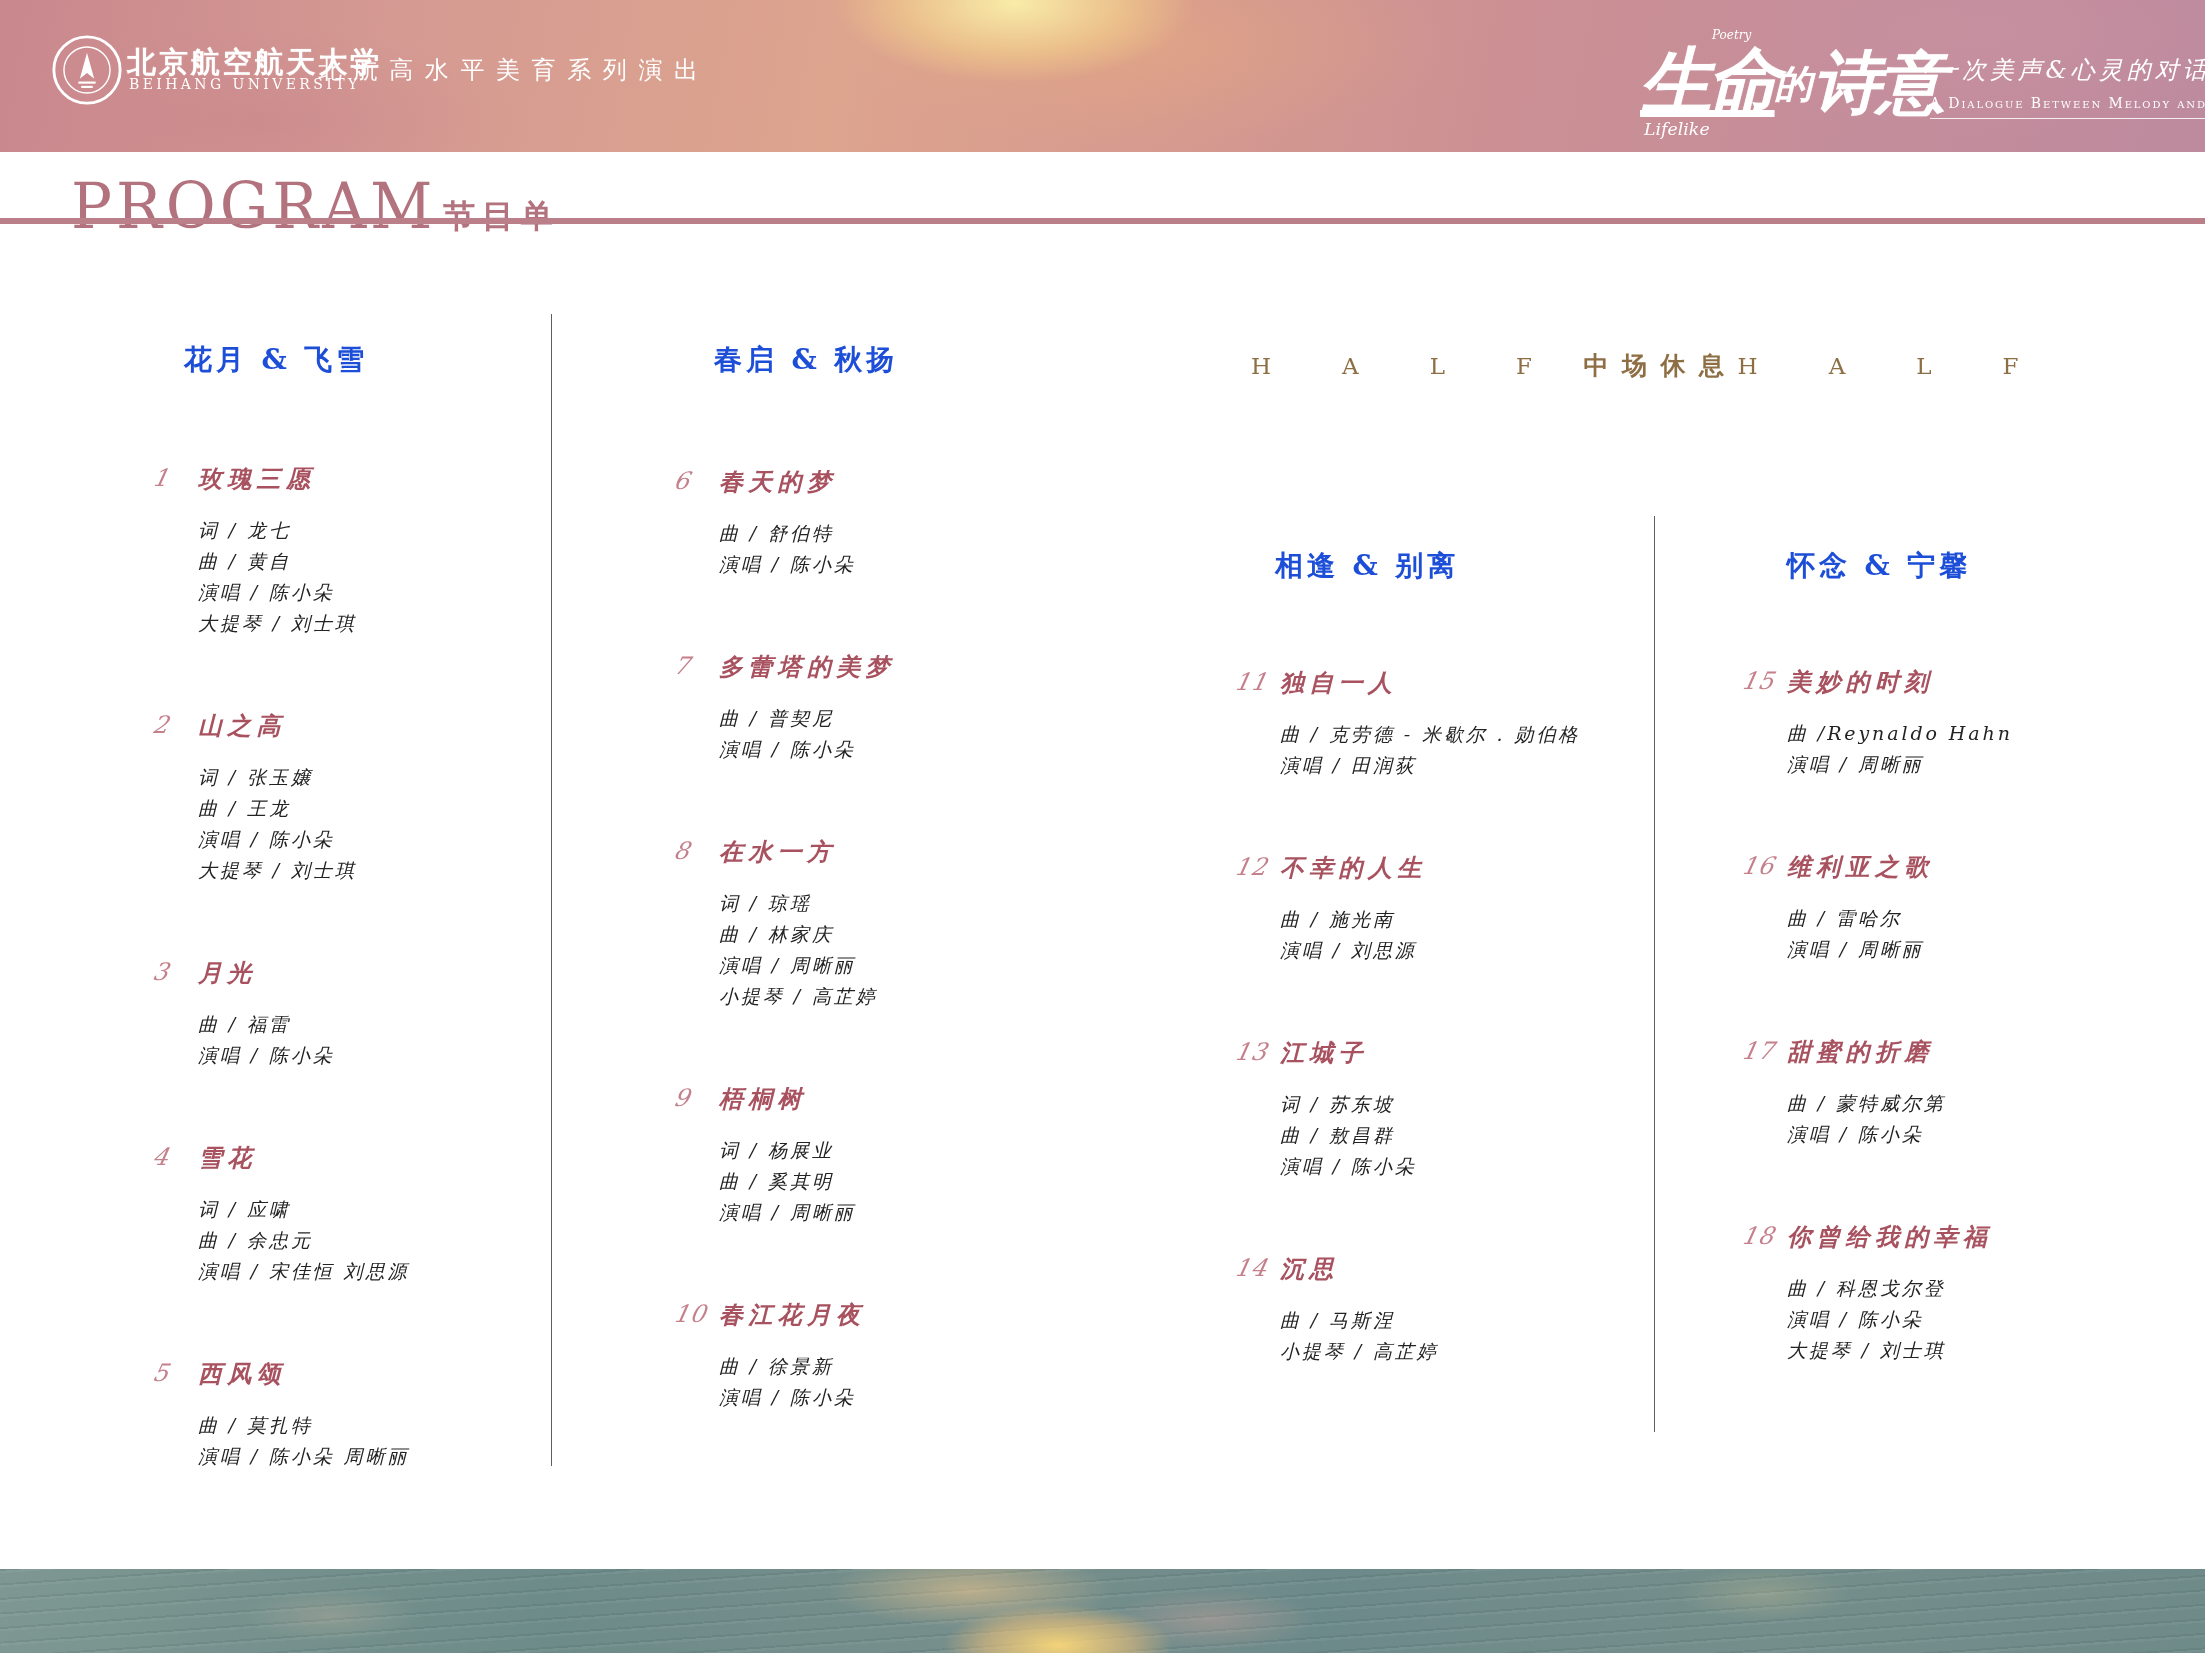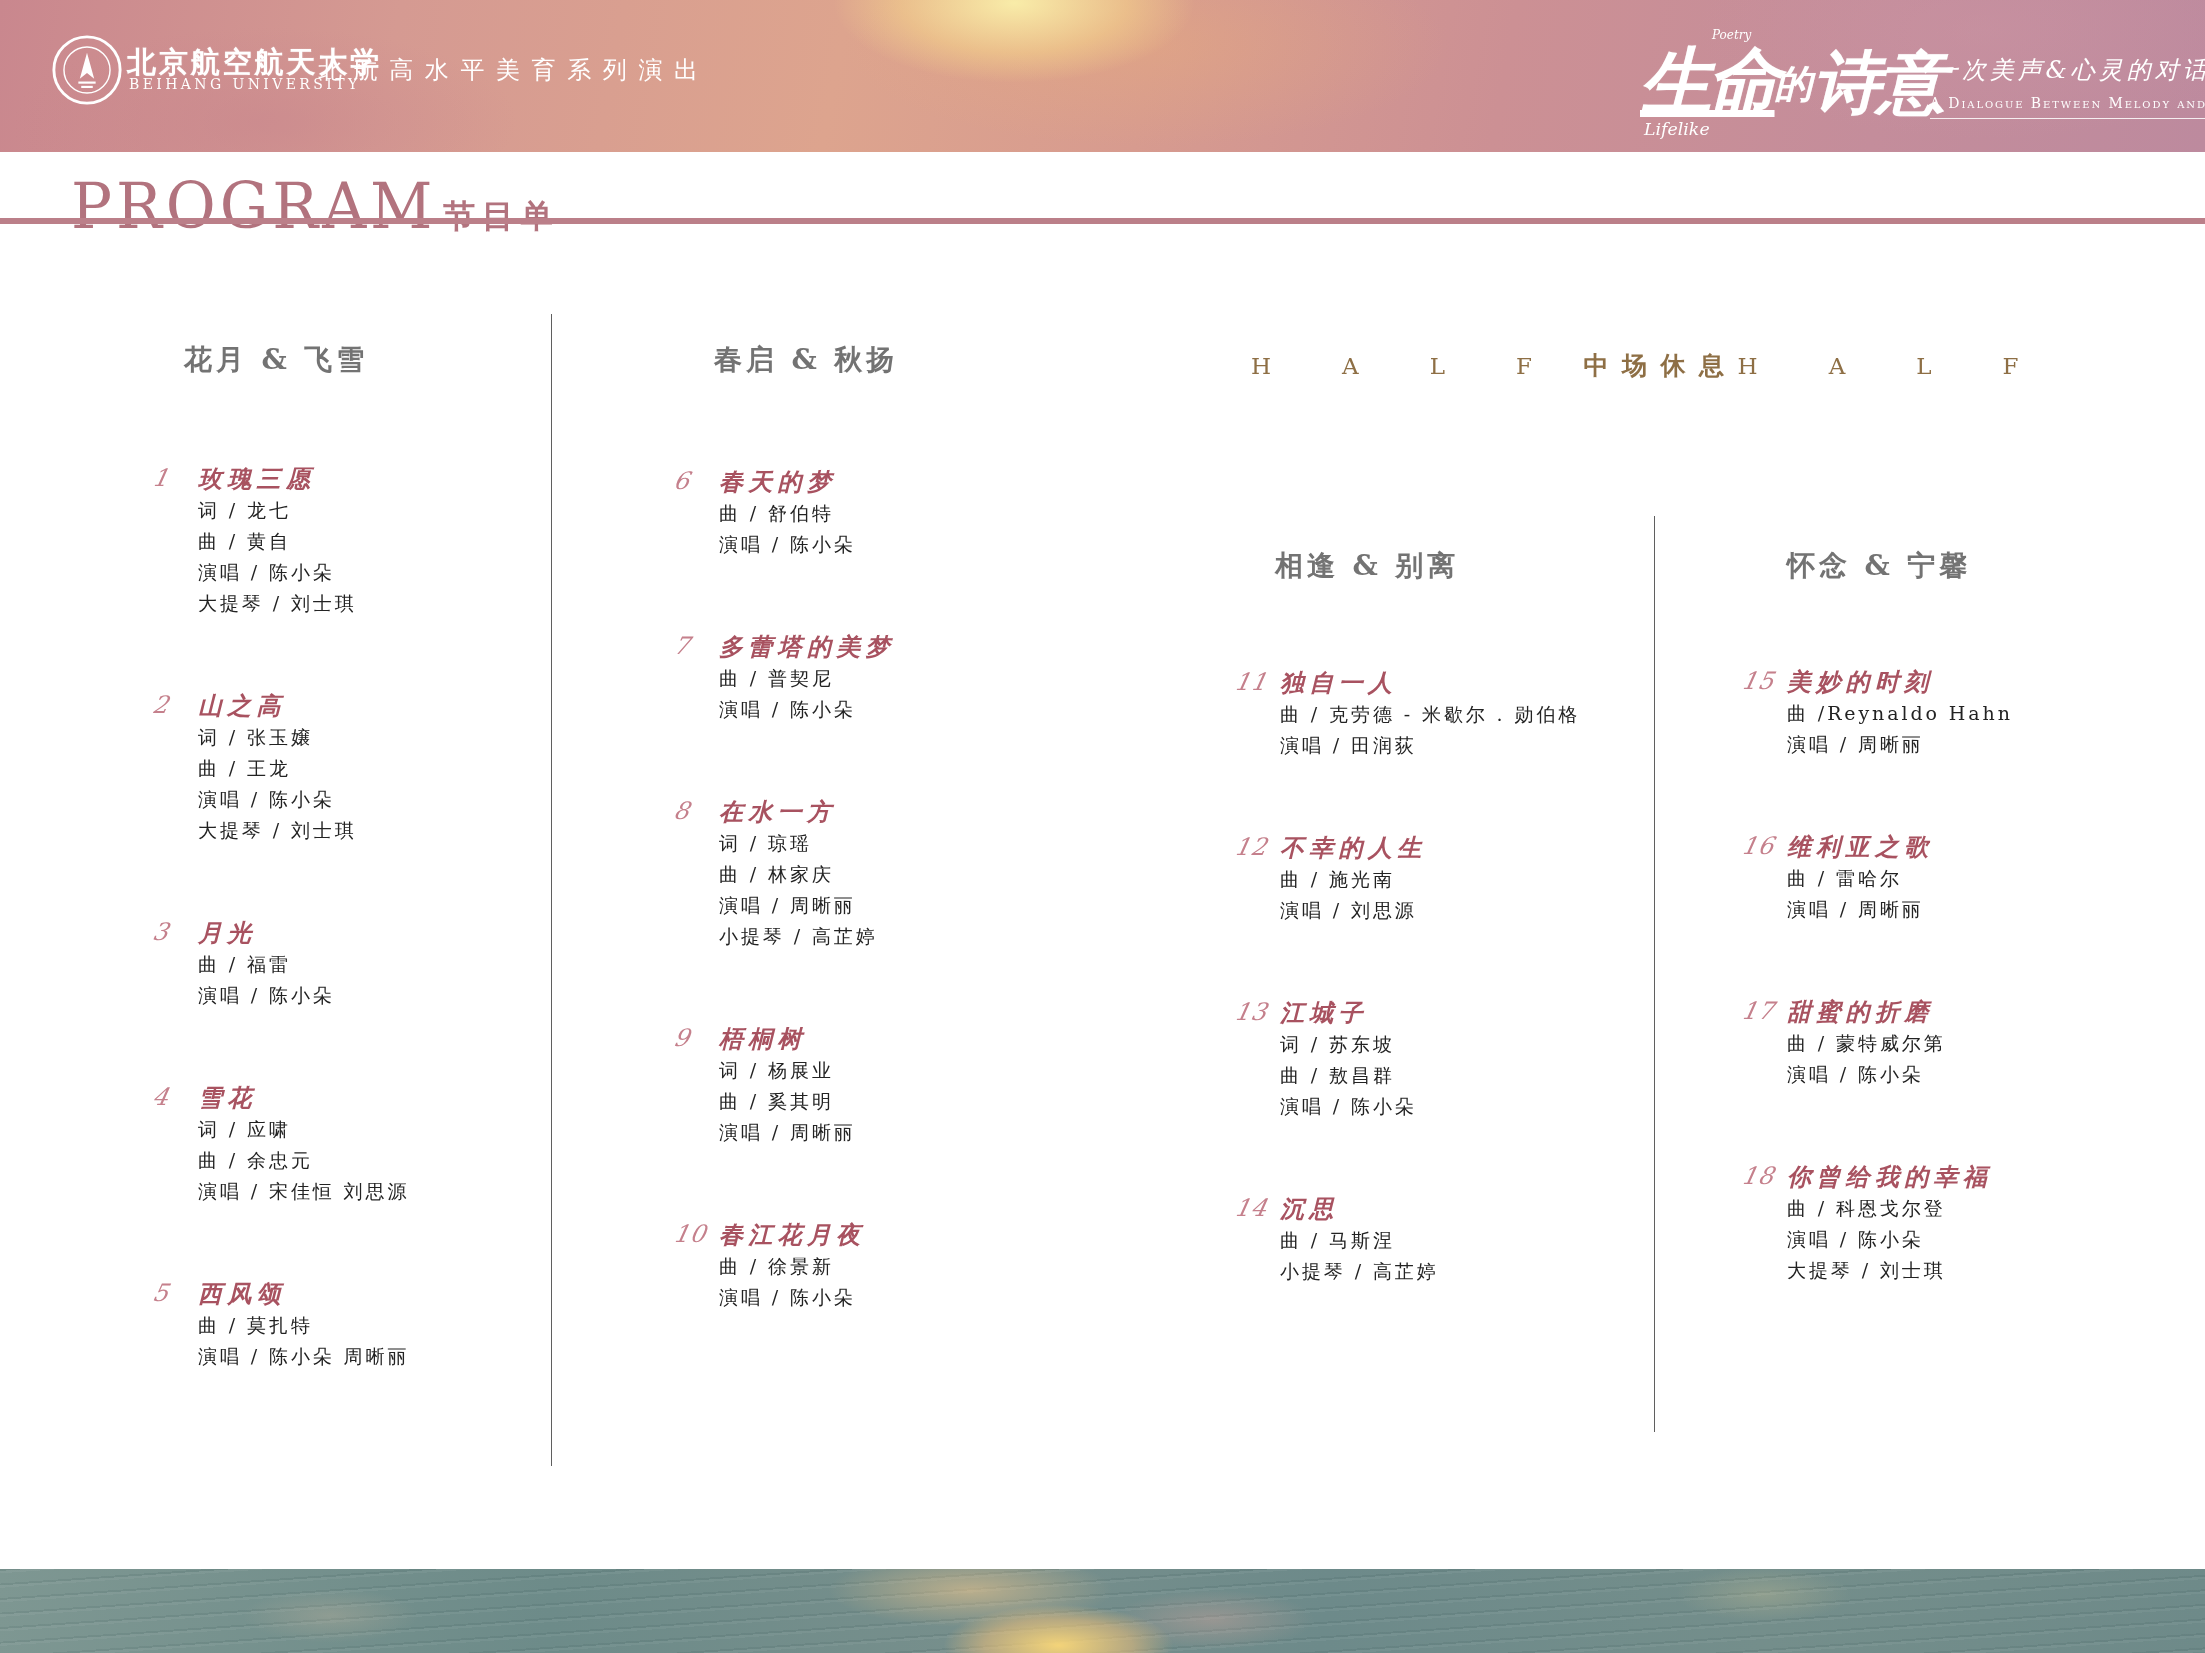--- a/index.html
+++ b/index.html
@@ -35,21 +35,21 @@
                font-variant:small-caps;}
   .logo-sub-line{position:absolute;left:290px;top:99px;width:276px;height:1px;background:rgba(255,255,255,.85);}
 
   
   .title-block{position:absolute;left:71px;top:170px;display:flex;align-items:baseline;}
   .program-en{font-size:61px;color:#b2737e;letter-spacing:3.9px;transform:scaleY(1.04);font-weight:400;}
   .program-cn{font-size:32px;color:#b2737e;font-weight:700;letter-spacing:6.8px;margin-left:6.8px;}
   .title-rule{position:absolute;left:0;top:218px;width:2205px;height:6.3px;background:#bb7f89;}
 
   
-  .sec-header{position:absolute;font-size:28px;font-weight:700;color:#737373;letter-spacing:3.9px;white-space:nowrap;}
+  .sec-header{position:absolute;font-size:28px;font-weight:700;color:#1d4ed8;letter-spacing:3.9px;white-space:nowrap;}
   .sec-h1{left:184px;top:341px;}
   .sec-h2{left:714px;top:341px;}
   .sec-h3{left:1275px;top:547px;}
   .sec-h4{left:1787px;top:547px;}
 
   
   .halftime{position:absolute;left:1251px;top:349px;display:flex;align-items:center;white-space:nowrap;
             color:#8e6f45;}
   .ht-latin{font-size:23px;letter-spacing:71px;font-weight:500;}
   .ht-cn{font-size:25px;letter-spacing:13.5px;font-weight:600;margin-left:-19.3px;}
@@ -64,21 +64,21 @@
   .col1{left:155px;top:463px;width:391px;}
   .col2{left:676px;top:466px;width:357px;}
   .col3{left:1237px;top:667px;width:415px;}
   .col4{left:1744px;top:666px;width:444px;}
 
   .item{position:relative;padding-left:43px;margin-bottom:71px;}
   .item-no{position:absolute;left:0;top:1px;font-size:24px;font-style:italic;color:#c5808c;
            transform:skewX(-14deg);letter-spacing:1px;}
   .item-title{font-size:24px;line-height:31px;color:#a85260;font-weight:600;font-style:italic;
               letter-spacing:5.3px;white-space:nowrap;}
-  .credits{margin-top:1px;}
+  .credits{margin-top:21px;font-style:italic;}
   .credit{font-size:19px;line-height:31px;color:#232323;letter-spacing:2.9px;white-space:nowrap;}
 
   
   .water{position:absolute;left:0;top:1569px;width:2205px;height:85px;
     background:
       radial-gradient(ellipse 164px 58px at 48% 90%, rgba(250,215,120,.95), rgba(246,195,120,.5) 45%, rgba(246,195,120,0) 70%),
       radial-gradient(ellipse 203px 53px at 44% 25%, rgba(242,200,140,.55), rgba(242,200,140,0) 70%),
       radial-gradient(ellipse 145px 43px at 55% 60%, rgba(225,170,160,.35), rgba(225,170,160,0) 70%),
       radial-gradient(ellipse 126px 39px at 15% 55%, rgba(205,185,160,.30), rgba(205,185,160,0) 70%),
       radial-gradient(ellipse 126px 39px at 80% 30%, rgba(215,200,150,.28), rgba(215,200,150,0) 70%),

